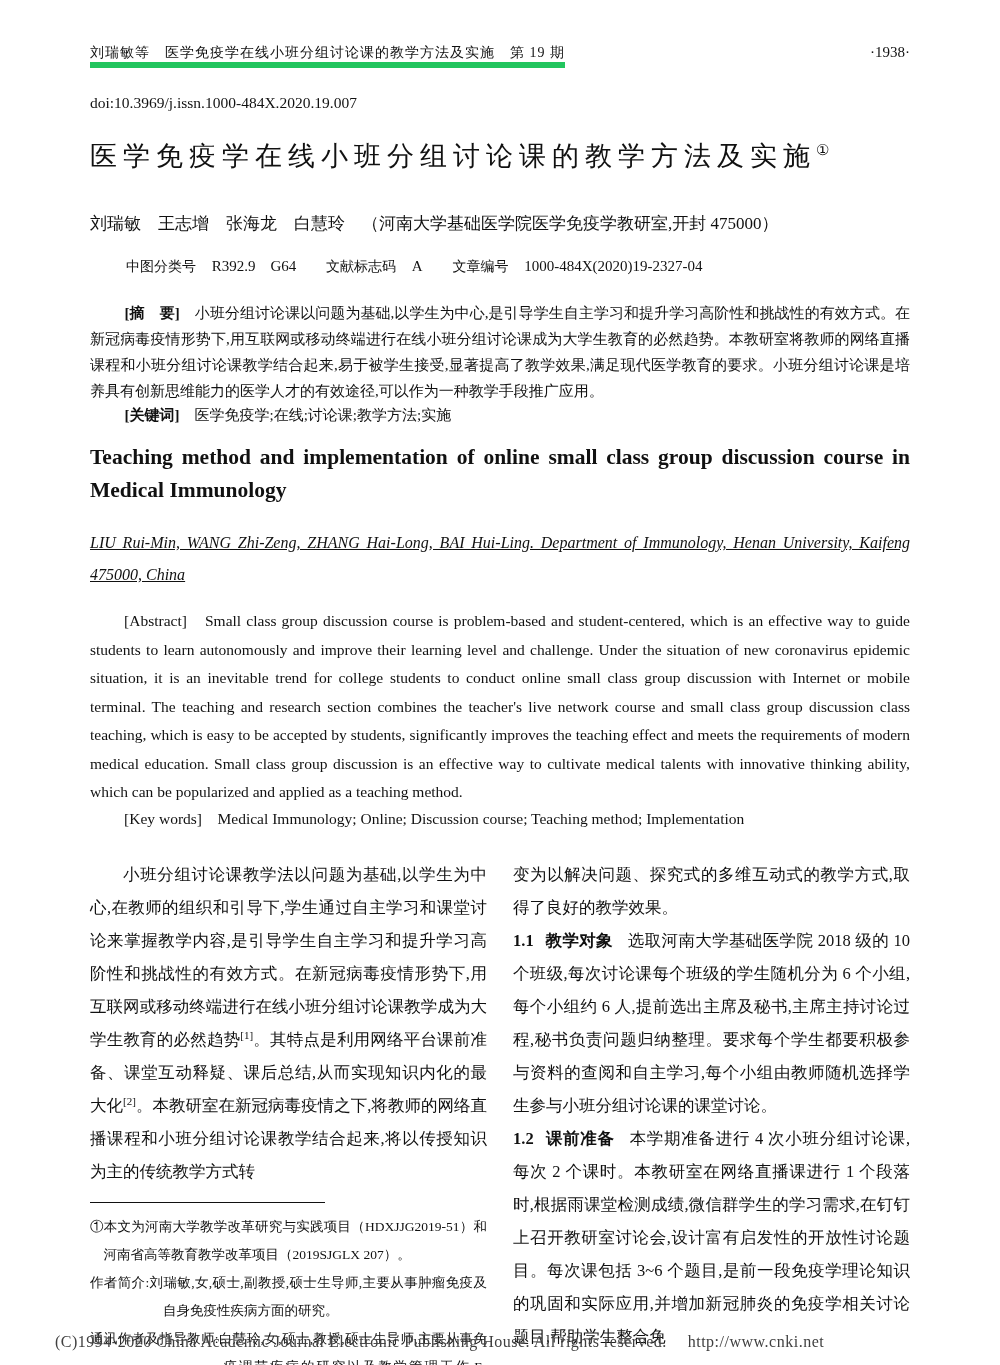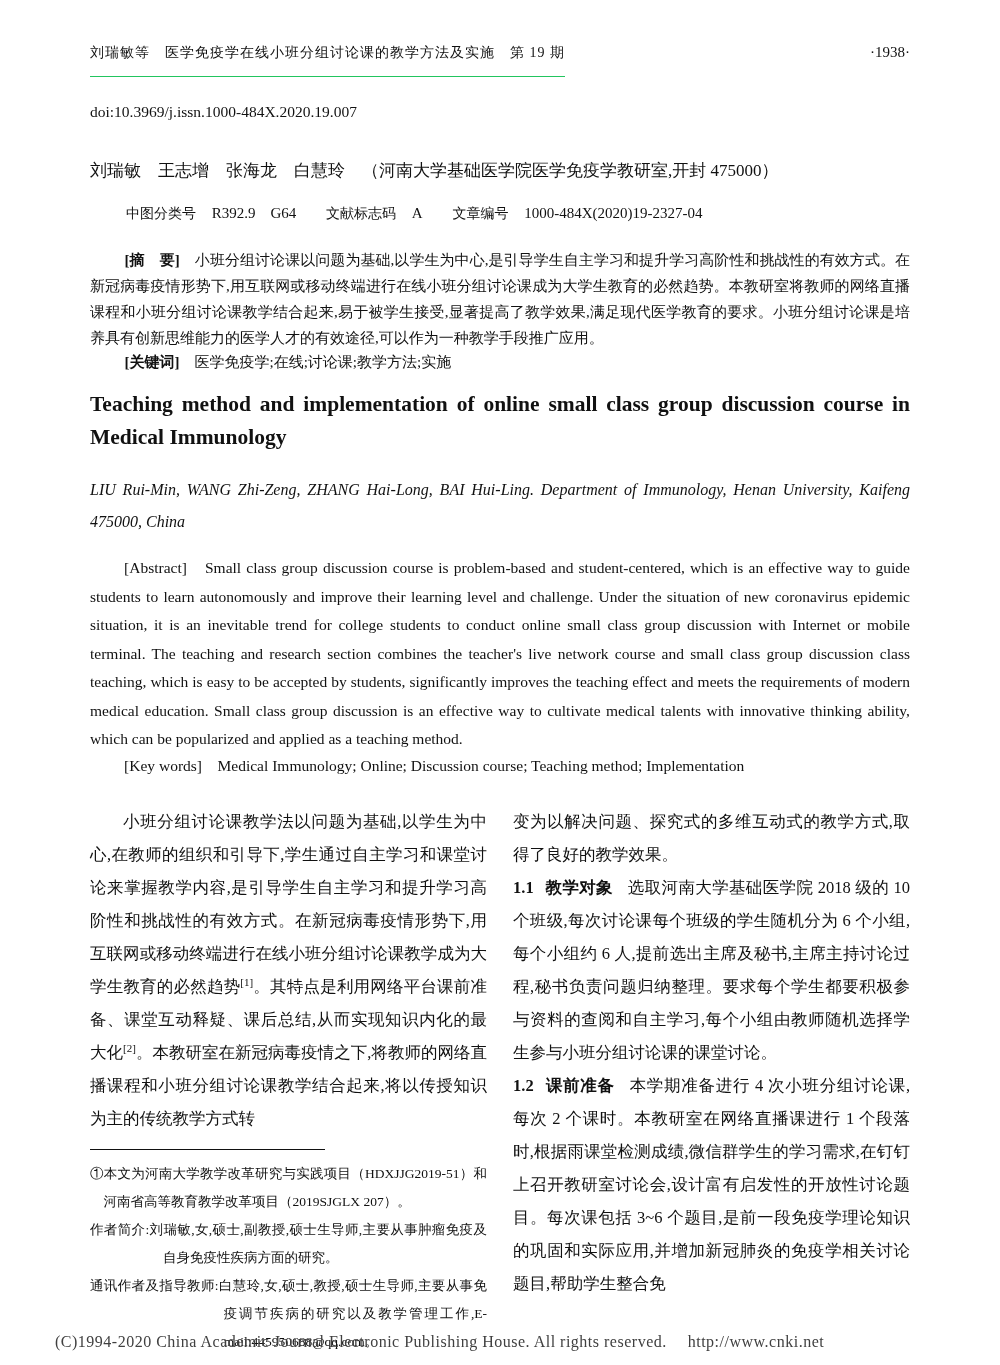--- a/index.html
+++ b/index.html
@@ -17,22 +17,22 @@
   .content { padding: 44px 90px 0 90px; }
 
   
   .running-header {
     display: flex;
     justify-content: space-between;
     align-items: baseline;
     font-size: 14px;
   }
   .running-title {
-    border-bottom: 1px solid #22c55e;
-    padding-bottom: 14px;
+    border-bottom: 6px solid #22c55e;
+    padding-bottom: 0;
     letter-spacing: 1px;
   }
   .page-number { font-size: 15px; }
 
   .doi-line { margin-top: 26px; font-size: 15.5px; }
 
   .cn-title {
     margin-top: 26px;
     font-size: 27px;
     font-weight: 400;
@@ -68,20 +68,21 @@
     font-weight: bold;
     line-height: 33px;
     text-align: justify;
   }
   .en-authors {
     margin-top: 20px;
     font-style: italic;
     font-size: 16px;
     line-height: 32px;
     text-align: justify;
+    text-decoration: underline;
   }
   .en-abstract {
     margin-top: 16px;
     font-size: 15.5px;
     line-height: 28.5px;
     text-align: justify;
     text-indent: 2.2em;
   }
   .en-abstract .blabel, .en-keywords .blabel { font-weight: normal; font-style: normal; }
   .en-keywords { margin-top: 2px; font-size: 15.5px; text-indent: 2.2em; }
@@ -139,20 +140,21 @@
 <div class="page">
   <div class="content">
 
     <div class="running-header">
       <span class="running-title">刘瑞敏等　医学免疫学在线小班分组讨论课的教学方法及实施　第 19 期</span>
       <span class="page-number">·1938·</span>
     </div>
 
     <div class="doi-line">doi:10.3969/j.issn.1000-484X.2020.19.007</div>
 
+    <h1 class="cn-title"><span>医学免疫学在线小班分组讨论课的教学方法及实施</span><sup>①</sup></h1>
 
     <div class="cn-authors">刘瑞敏　王志增　张海龙　白慧玲　（河南大学基础医学院医学免疫学教研室,开封 475000）</div>
 
     <div class="meta-line">
       <span class="label">中图分类号</span><span class="sgap"></span>
       <span>R392.9　G64</span><span class="gap"></span>
       <span class="label">文献标志码</span><span class="sgap"></span>
       <span>A</span><span class="gap"></span>
       <span class="label">文章编号</span><span class="sgap"></span>
       <span>1000-484X(2020)19-2327-04</span>

